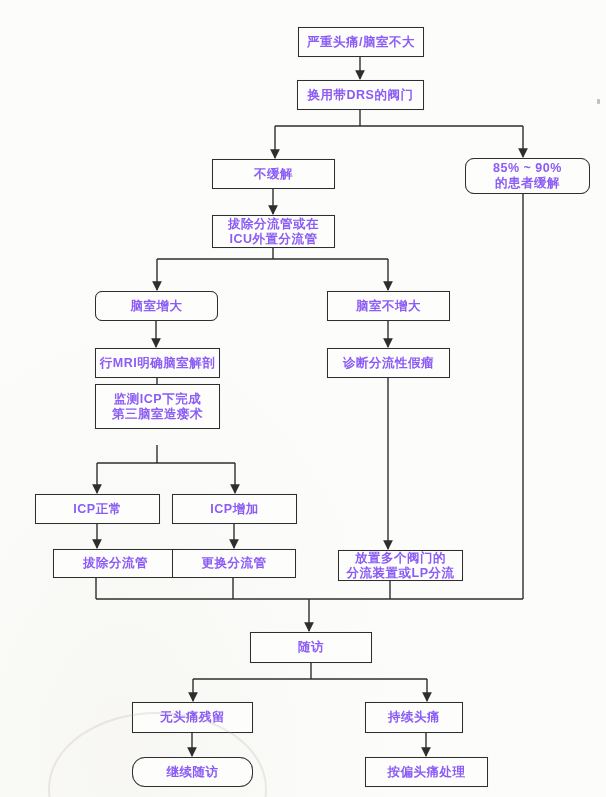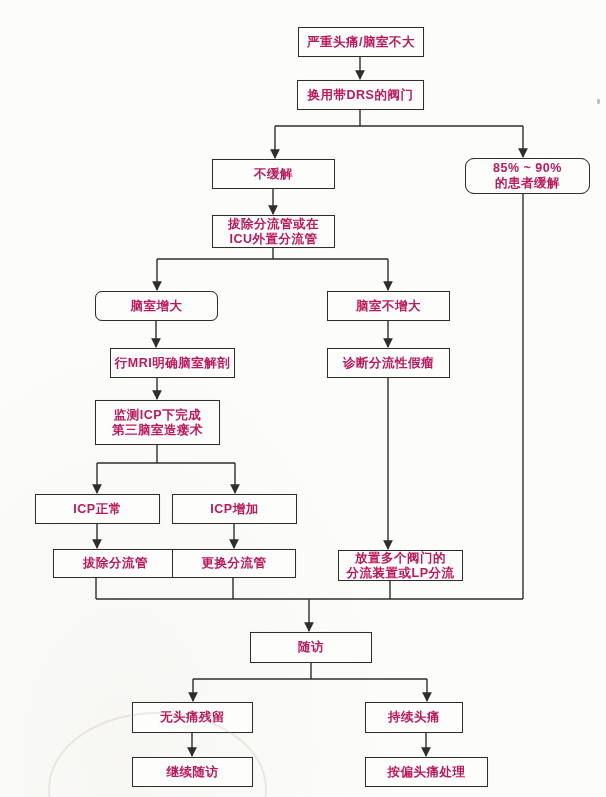--- a/index.html
+++ b/index.html
@@ -17,21 +17,21 @@
   }
   #edge-layer{position:absolute;left:0;top:0;}
   .node{
     position:absolute;
     box-sizing:border-box;
     border:1.6px solid #2e2e2e;
     background:#fdfdfb;
     display:flex;flex-direction:column;
     align-items:center;justify-content:center;
     text-align:center;
-    color:#be185d;
+    color:#8b5cf6;
     font-weight:700;
     font-size:12.5px;
     line-height:15px;
     letter-spacing:0.5px;
     box-shadow:0 0 0.5px rgba(40,40,40,0.6);
   }
   .nline{display:block;white-space:nowrap;}
   .stamp{
     position:absolute;
     left:48px;top:712px;
@@ -105,27 +105,27 @@
       <div class="node" style="left: 212px; top: 215px; width: 123px; height: 33px;">
         <span class="nline">拔除分流管或在</span>
         <span class="nline">ICU外置分流管</span>
       </div>
       <div class="node" style="left: 95px; top: 291px; width: 123px; height: 30px; border-radius: 7px;">
         <span class="nline">脑室增大</span>
       </div>
       <div class="node" style="left: 327px; top: 291px; width: 123px; height: 30px;">
         <span class="nline">脑室不增大</span>
       </div>
-      <div class="node" style="left: 110px; top: 348px; width: 125px; height: 30px;">
+      <div class="node" style="left: 95px; top: 348px; width: 125px; height: 30px;">
         <span class="nline">行MRI明确脑室解剖</span>
       </div>
       <div class="node" style="left: 327px; top: 348px; width: 123px; height: 30px;">
         <span class="nline">诊断分流性假瘤</span>
       </div>
-      <div class="node" style="left: 95px; top: 400px; width: 125px; height: 45px;">
+      <div class="node" style="left: 95px; top: 384px; width: 125px; height: 45px;">
         <span class="nline">监测ICP下完成</span>
         <span class="nline">第三脑室造瘘术</span>
       </div>
       <div class="node" style="left: 35px; top: 494px; width: 125px; height: 30px;">
         <span class="nline">ICP正常</span>
       </div>
       <div class="node" style="left: 172px; top: 494px; width: 125px; height: 30px;">
         <span class="nline">ICP增加</span>
       </div>
       <div class="node" style="left: 35px; top: 549px; width: 125px; height: 29px; margin-left: 18px;">
@@ -140,21 +140,21 @@
       </div>
       <div class="node" style="left: 250px; top: 632px; width: 122px; height: 31px;">
         <span class="nline">随访</span>
       </div>
       <div class="node" style="left: 132px; top: 702px; width: 121px; height: 31px;">
         <span class="nline">无头痛残留</span>
       </div>
       <div class="node" style="left: 365px; top: 702px; width: 98px; height: 31px;">
         <span class="nline">持续头痛</span>
       </div>
-      <div class="node" style="left: 132px; top: 757px; width: 121px; height: 30px;">
+      <div class="node" style="left: 132px; top: 757px; width: 121px; height: 30px; border-radius: 13px;">
         <span class="nline">继续随访</span>
       </div>
       <div class="node" style="left: 365px; top: 757px; width: 123px; height: 30px;">
         <span class="nline">按偏头痛处理</span>
       </div>
     </div>
   <div class="stamp"></div>
   <div class="speck"></div>
 </div>
 

